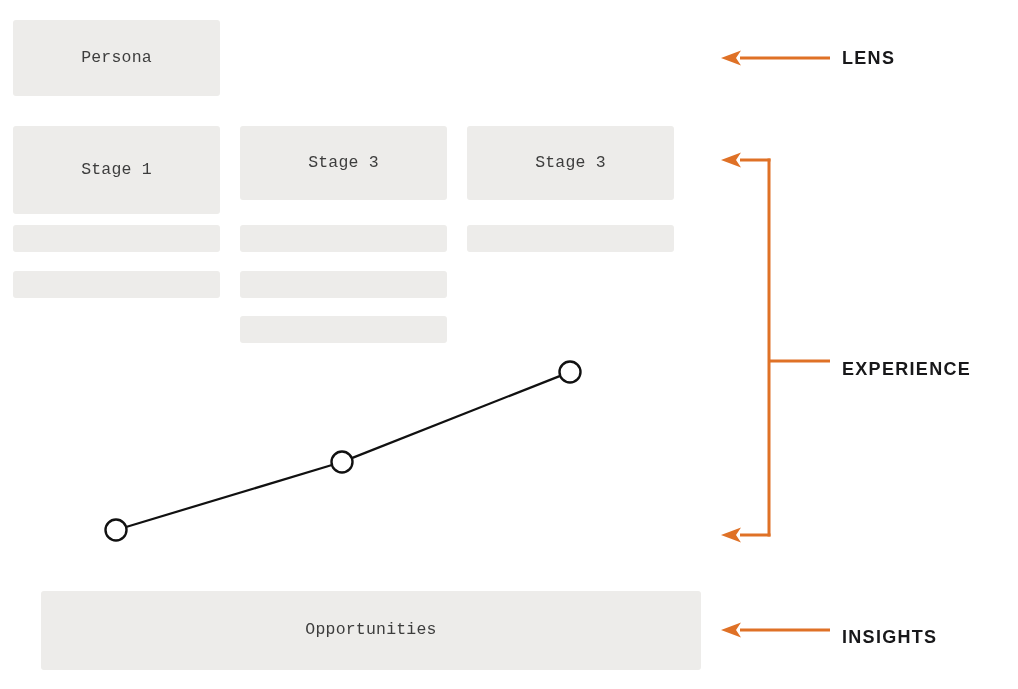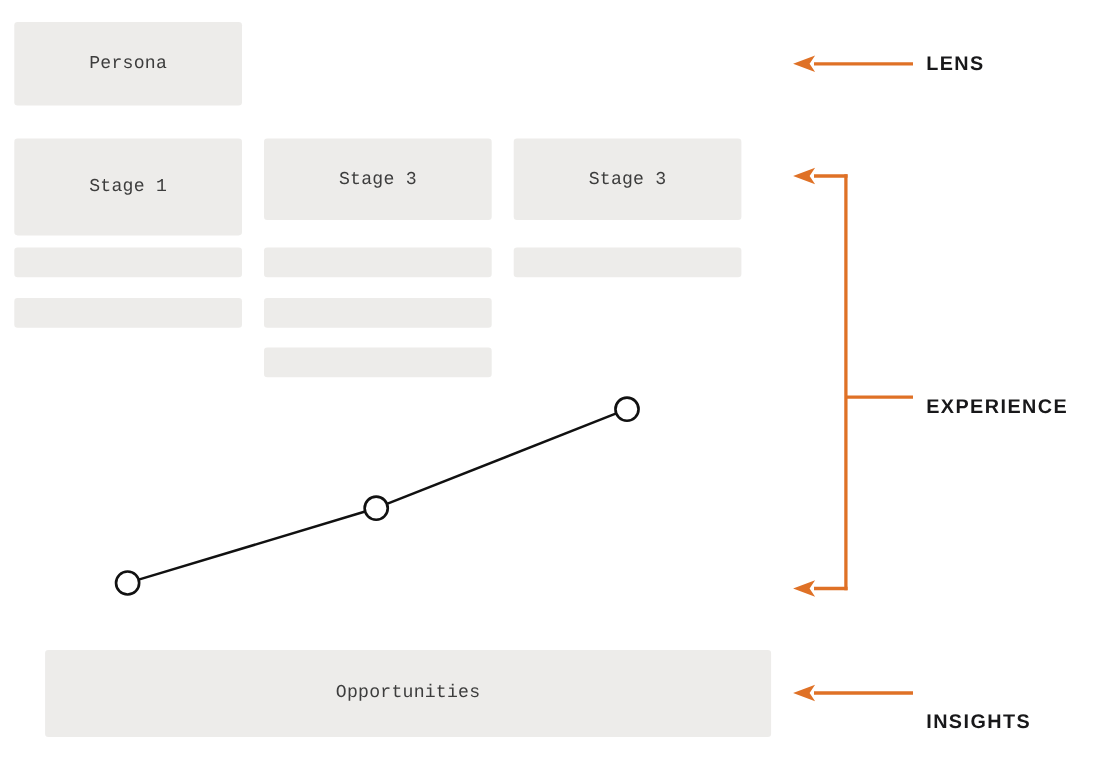--- a/index.html
+++ b/index.html
@@ -111,15 +111,15 @@
         <polygon points="721,630 741,622.5 736,630 741,637.5" fill="#df7126"></polygon>
       </g>
   </svg>
 
   <div class="box" id="box-insights-0" style="left: 13px; top: 591px; width: 660px; height: 79px; margin-left: 28px;">
     <span class="box-label">Opportunities</span>
   </div>
 
   <div class="anno-label" id="anno-text-0" style="left: 842px; top: 49px;">LENS</div>
   <div class="anno-label" id="anno-text-1" style="left: 842px; top: 360px;">EXPERIENCE</div>
-  <div class="anno-label" id="anno-text-2" style="left: 842px; top: 647px;">INSIGHTS</div>
+  <div class="anno-label" id="anno-text-2" style="left: 842px; top: 628px;">INSIGHTS</div>
 
 </div>
 
 </body></html>

